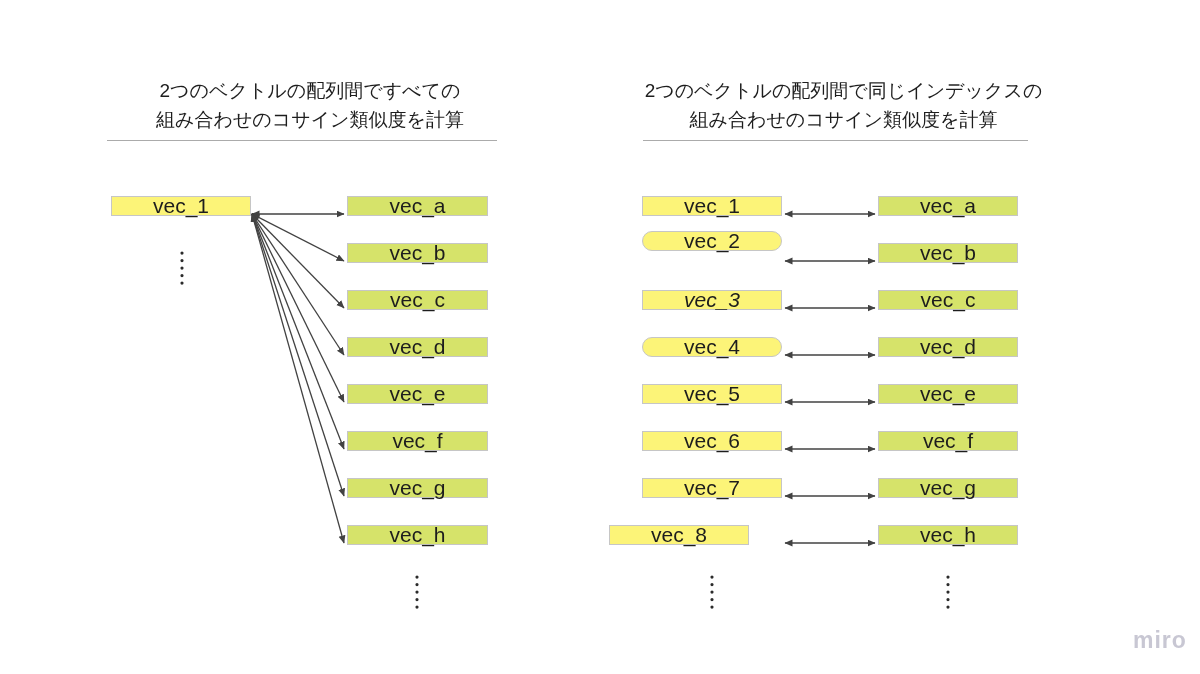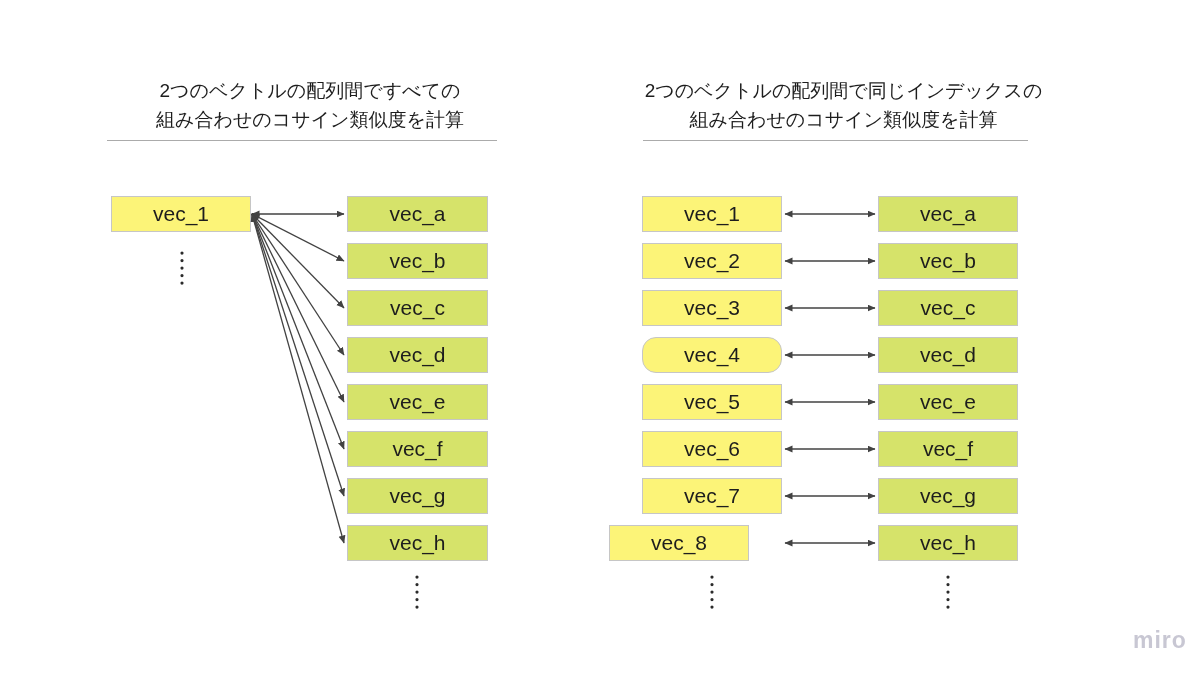--- a/index.html
+++ b/index.html
@@ -9,21 +9,21 @@
     font-family:"Liberation Sans","DejaVu Sans",sans-serif;
   }
   .hdr{
     position:absolute;top:76px;text-align:center;
     font-size:19px;line-height:29px;color:var(--text,#1d1d1d);
     display:flex;flex-direction:column;align-items:center;
   }
   .hdr div{white-space:nowrap;margin-left:16px;}
   .rule{position:absolute;height:0;border-top:1px solid var(--divider,#ababab);}
   .box{
-    position:absolute;height:36px;box-sizing:border-box;
+    position:absolute;height:20px;box-sizing:border-box;
     border:1px solid var(--border,#c6c6c6);
     display:flex;align-items:center;justify-content:center;
     font-size:21px;color:var(--text,#1d1d1d);
   }
   .yellow{background:var(--yellow,#FCF478);}
   .green{background:var(--green,#D6E36A);}
   svg.overlay{position:absolute;left:0;top:0;pointer-events:none;}
   .watermark{
     position:absolute;left:1133px;top:627px;
     font-size:23px;font-weight:600;letter-spacing:1px;
@@ -50,22 +50,22 @@
 <div class="box green" style="left:347px;top:196px;width:141px;">vec_a</div>
 <div class="box green" style="left:347px;top:243px;width:141px;">vec_b</div>
 <div class="box green" style="left:347px;top:290px;width:141px;">vec_c</div>
 <div class="box green" style="left:347px;top:337px;width:141px;">vec_d</div>
 <div class="box green" style="left:347px;top:384px;width:141px;">vec_e</div>
 <div class="box green" style="left:347px;top:431px;width:141px;">vec_f</div>
 <div class="box green" style="left:347px;top:478px;width:141px;">vec_g</div>
 <div class="box green" style="left:347px;top:525px;width:141px;">vec_h</div>
 
 <div class="box yellow" style="left:642px;top:196px;width:140px;">vec_1</div>
-<div class="box yellow" style="left:642px;top:243px;width:140px;">vec_2</div>
-<div class="box yellow" style="left:642px;top:290px;width:140px;">vec_3</div>
+<div class="box yellow" style="left:642px;top:231px;width:140px;border-radius:14px;">vec_2</div>
+<div class="box yellow" style="left:642px;top:290px;width:140px;font-style:italic;">vec_3</div>
 <div class="box yellow" style="left:642px;top:337px;width:140px;border-radius:14px;">vec_4</div>
 <div class="box yellow" style="left:642px;top:384px;width:140px;">vec_5</div>
 <div class="box yellow" style="left:642px;top:431px;width:140px;">vec_6</div>
 <div class="box yellow" style="left:642px;top:478px;width:140px;">vec_7</div>
 <div class="box yellow" style="left:609px;top:525px;width:140px;">vec_8</div>
 
 <div class="box green" style="left:878px;top:196px;width:140px;">vec_a</div>
 <div class="box green" style="left:878px;top:243px;width:140px;">vec_b</div>
 <div class="box green" style="left:878px;top:290px;width:140px;">vec_c</div>
 <div class="box green" style="left:878px;top:337px;width:140px;">vec_d</div>

